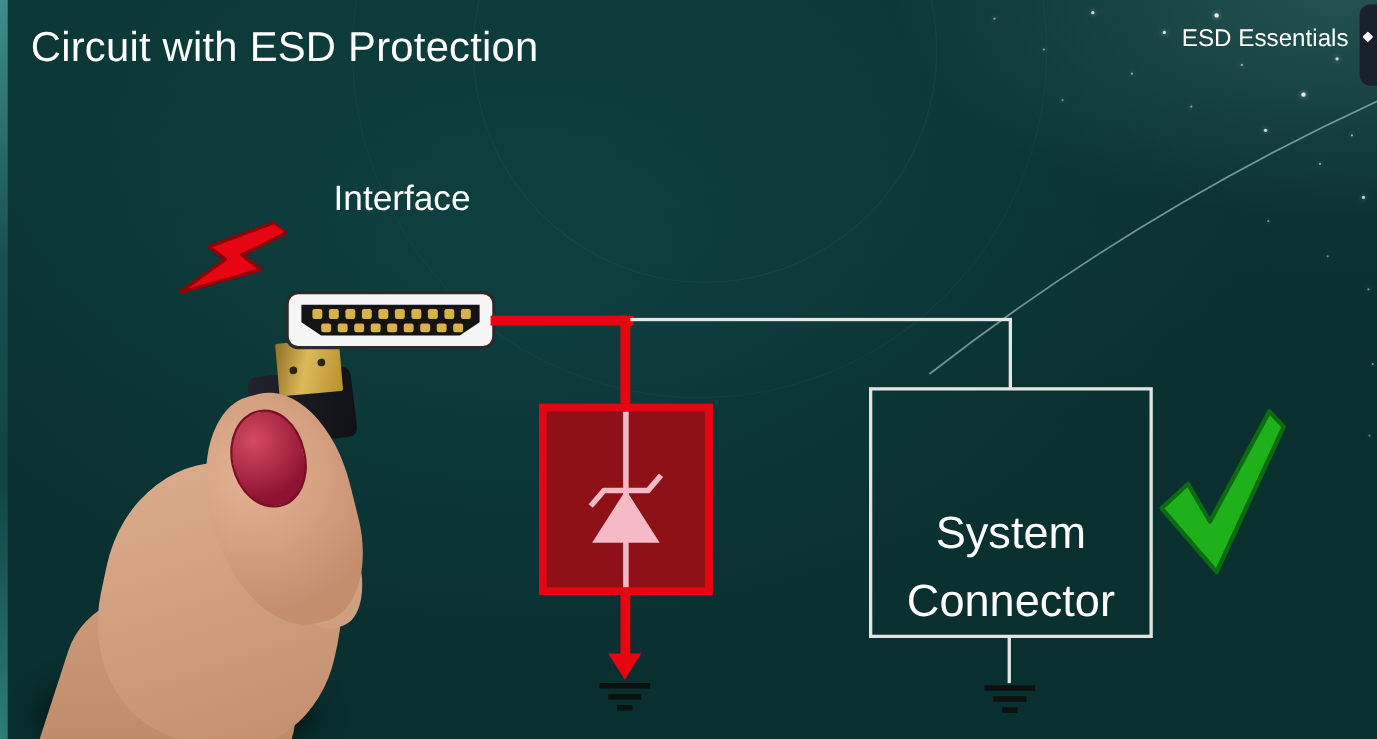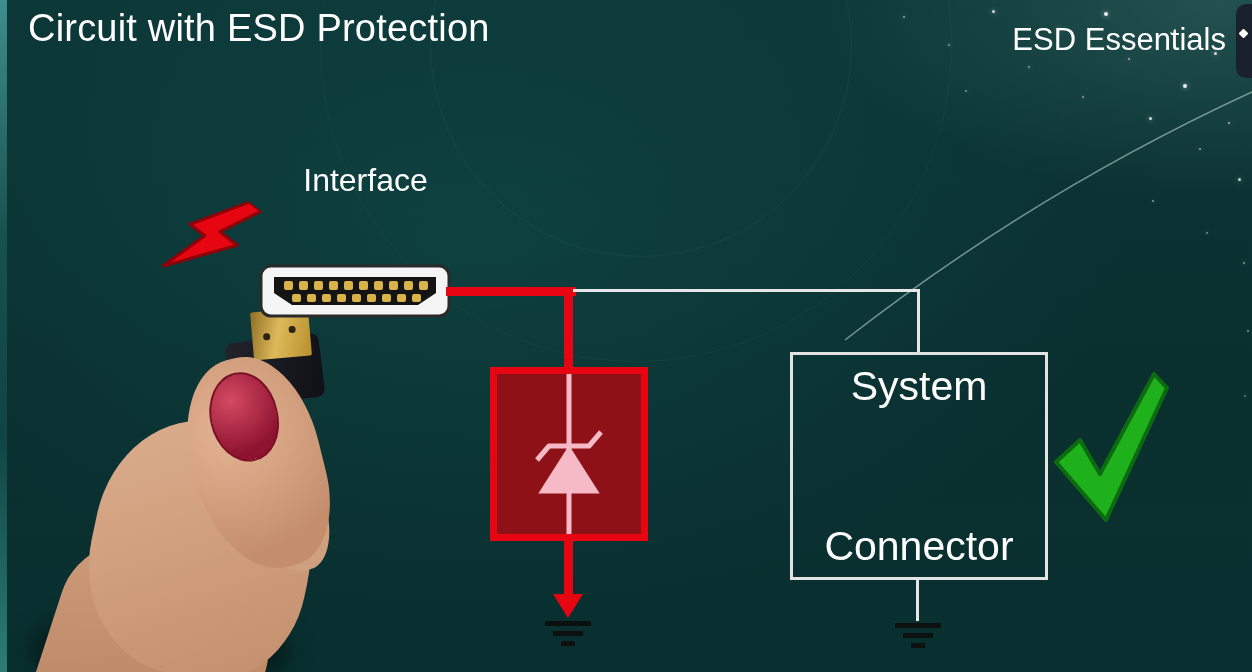--- a/index.html
+++ b/index.html
@@ -23,22 +23,22 @@
   .c1{left:430px;top:-165px;width:420px;height:420px;border:1.5px solid rgba(130,205,195,.07);}
   .c2{left:320px;top:-270px;width:630px;height:630px;border:1.5px solid rgba(130,205,195,.05);}
   .curve{position:absolute;left:0;top:0;z-index:1;pointer-events:none;}
   .sp{position:absolute;display:block;background:#fff;border-radius:50%;
       box-shadow:0 0 5px rgba(255,255,255,.7);z-index:1;}
   .corner-logo{position:absolute;right:0;top:4px;width:16px;height:74px;background:#1a212d;
       border-radius:10px 0 0 10px;z-index:2;}
   .corner-logo i{position:absolute;left:4px;top:26px;width:7px;height:7px;background:#fff;
       display:block;border-radius:1px;transform:rotate(45deg);}
   
-  .title{position:absolute;left:28px;top:7px;font-size:38px;letter-spacing:.2px;z-index:8;}
-  .brand{position:absolute;right:26px;top:22px;font-size:31px;z-index:8;}
+  .title{position:absolute;left:28px;top:22px;font-size:38px;letter-spacing:.2px;z-index:8;}
+  .brand{position:absolute;right:26px;top:22px;font-size:22px;z-index:8;}
   
   .ph{position:absolute;}
   .hand-shadow{left:30px;top:608px;width:260px;height:85px;border-radius:50%;
       background:rgba(0,0,0,.45);filter:blur(12px);z-index:1;}
   .arm{left:52px;top:545px;width:218px;height:190px;background:linear-gradient(160deg,#cf9d7c,#b5825f);
       border-radius:42% 50% 0 0;transform:rotate(18deg);z-index:2;}
   .hand-mass{left:92px;top:422px;width:220px;height:255px;
       background:linear-gradient(150deg,#dcae8e,#c28e6c);border-radius:45% 55% 40% 45%;
       transform:rotate(12deg);z-index:3;}
   .finger{left:252px;top:438px;width:72px;height:135px;background:#cfa080;border-radius:46%;
@@ -80,21 +80,21 @@
   .arrow-line{left:564px;top:539px;width:9px;height:58px;background:var(--accent-red);}
   .arrow-head{position:absolute;left:553px;top:594px;width:0;height:0;z-index:7;
       border-left:15px solid transparent;border-right:15px solid transparent;
       border-top:24px solid var(--accent-red);}
   .ground{position:absolute;width:48px;z-index:7;}
   .ground i{display:block;margin:0 auto 5px;height:5px;background:var(--ground-black);}
   .ground .g1{width:46px;} .ground .g2{width:30px;} .ground .g3{width:14px;}
   .ground-left{left:544px;top:621px;} .ground-right{left:894px;top:623px;}
   .system-box{position:absolute;left:790px;top:352px;width:258px;height:228px;
       box-sizing:border-box;border:3px solid #e3e3e3;z-index:7;
-      display:flex;flex-direction:column;align-items:center;justify-content:space-between;
+      display:flex;flex-direction:column;align-items:center;justify-content:flex-end;
       font-size:41px;line-height:62px;}
   .check{position:absolute;left:1050px;top:370px;width:120px;height:180px;z-index:8;}
 </style>
 </head>
 <body>
 
 <div class="slide">
 
   <div class="bg-circle c1"></div>
   <div class="bg-circle c2"></div>

